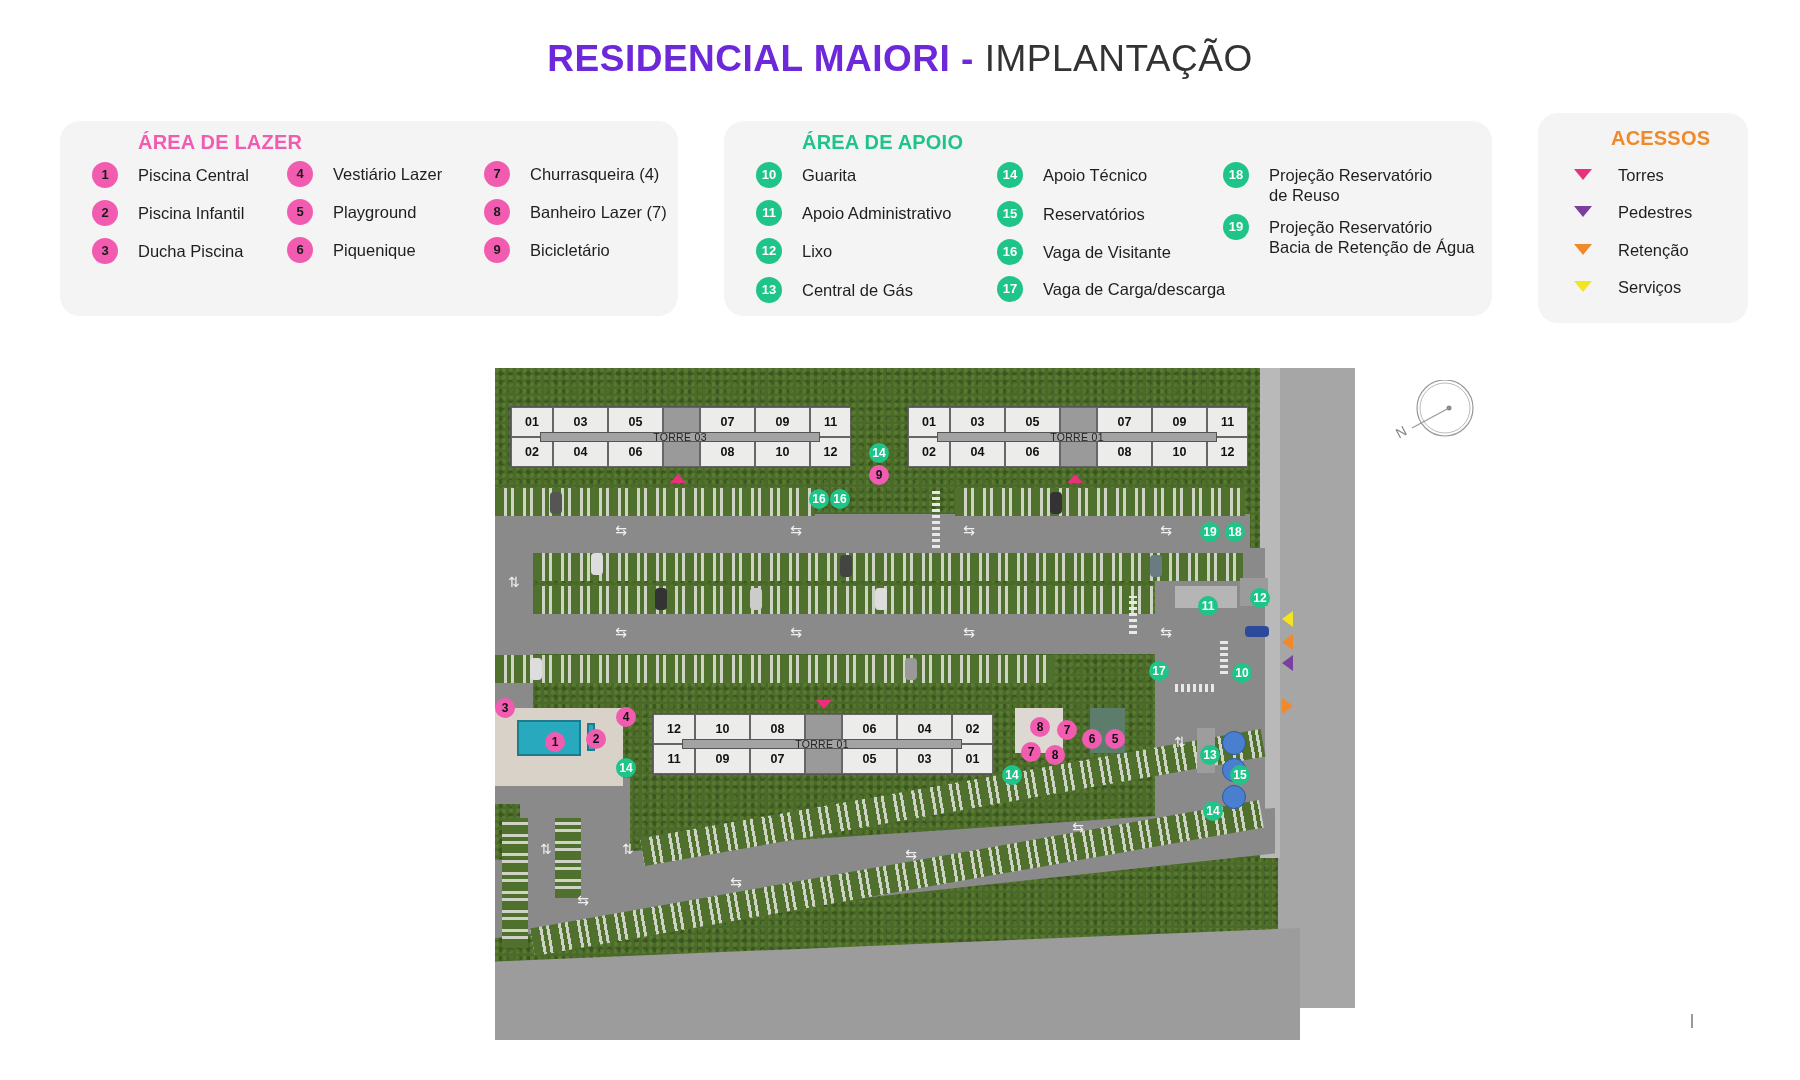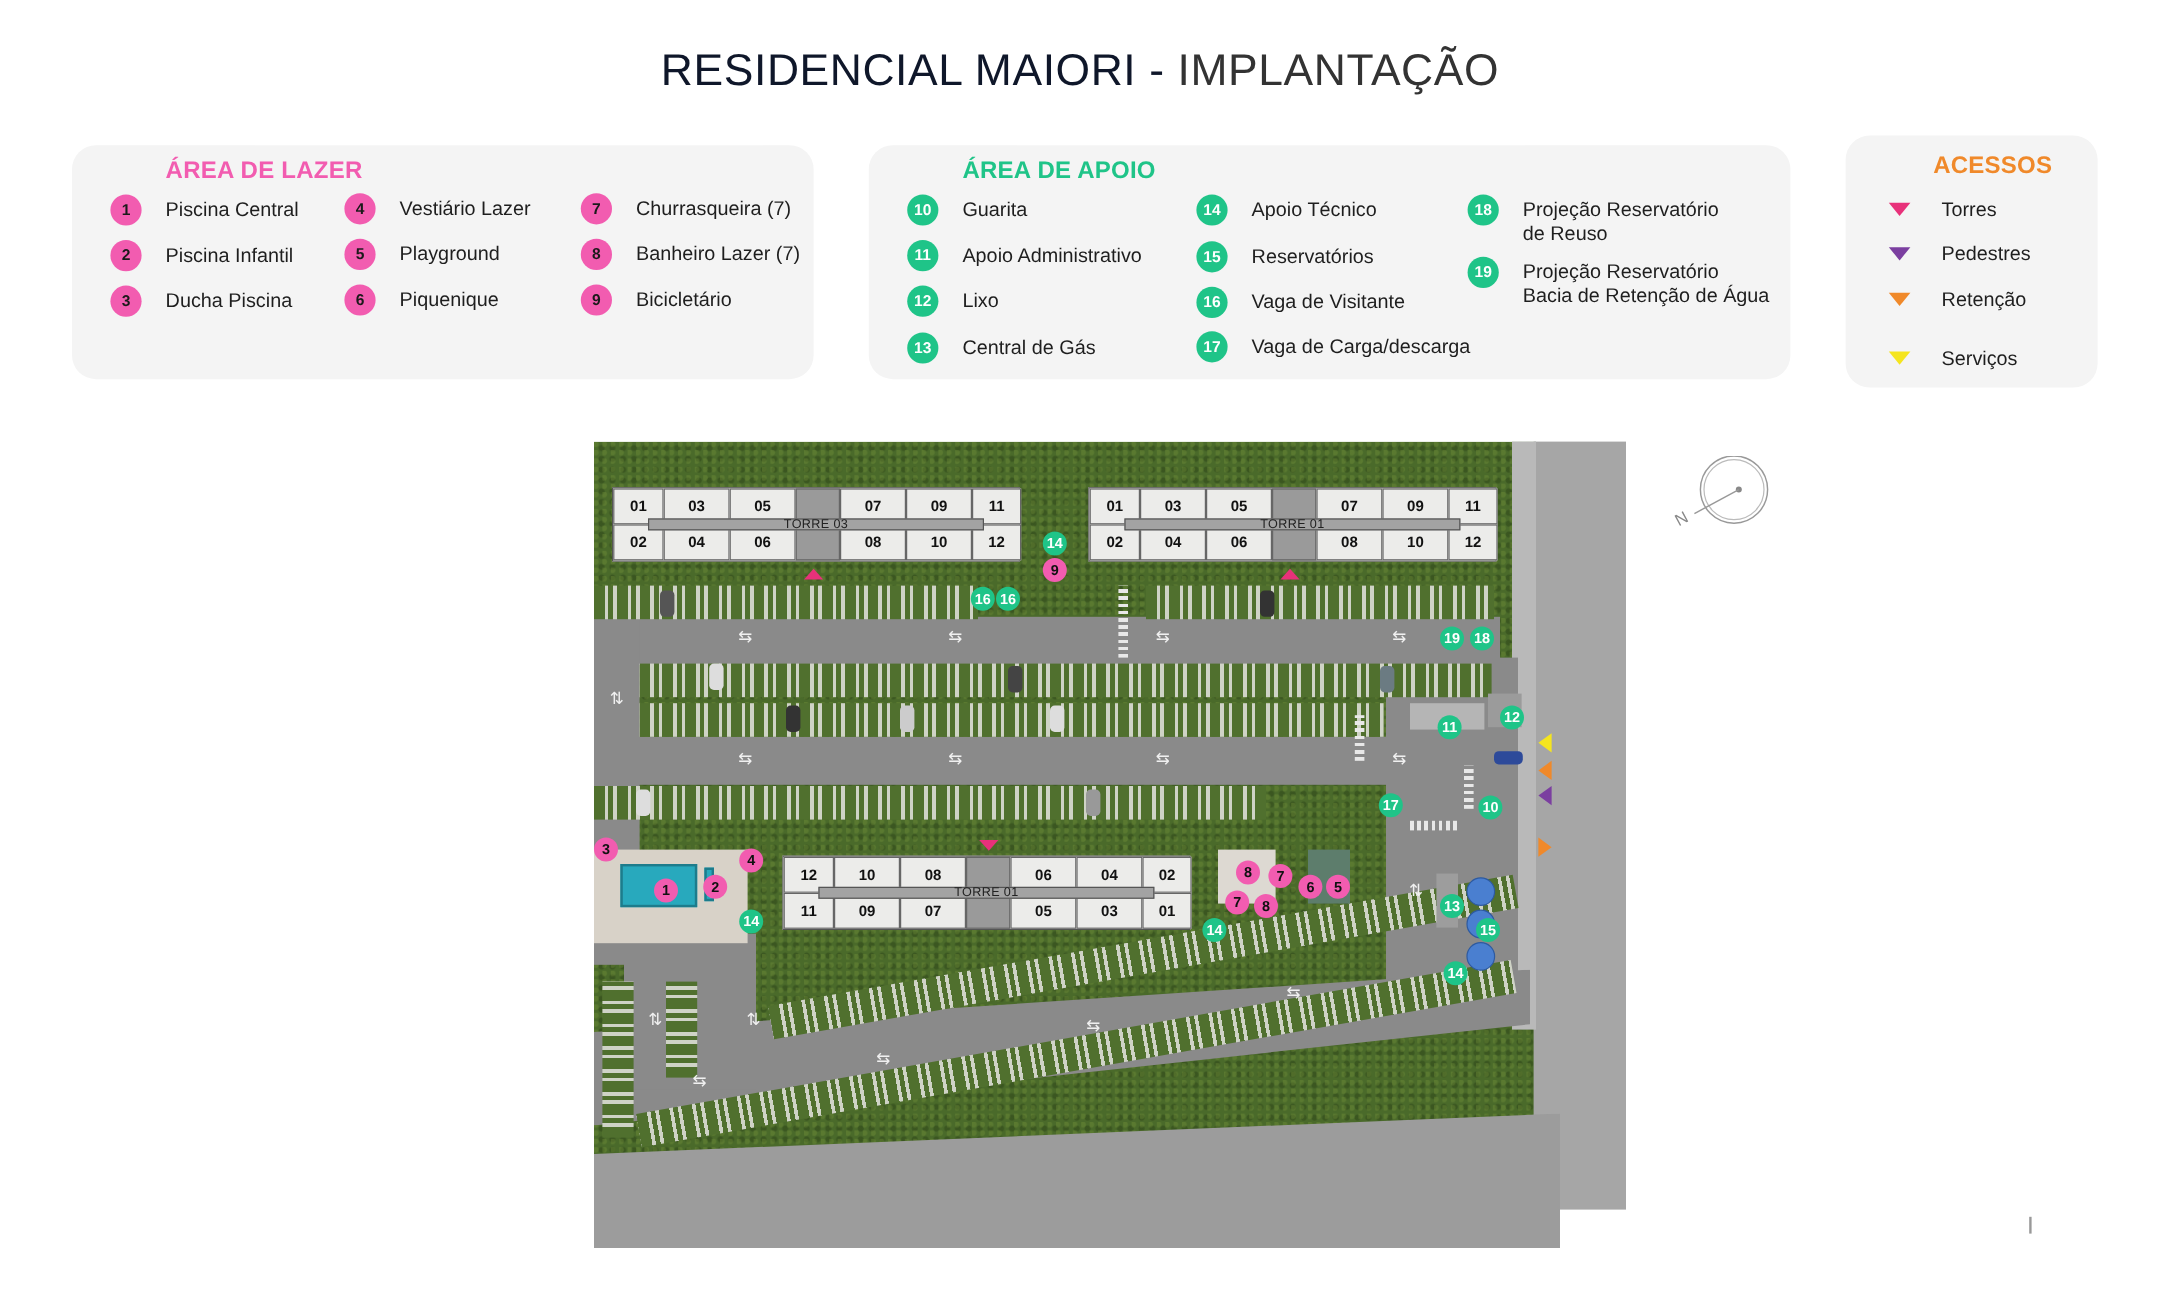--- a/index.html
+++ b/index.html
@@ -1,20 +1,20 @@
 <!DOCTYPE html>
 <html><head>
 <meta charset="utf-8">
 <style>
   * { box-sizing: border-box; margin: 0; padding: 0; }
   html, body { width: 1800px; height: 1080px; background: #ffffff; overflow: hidden; }
   body { font-family: "Liberation Sans", "DejaVu Sans", sans-serif; color: #1a1a1a; position: relative; }
 
   .title { position: absolute; top: 38px; left: 0; width: 1800px; text-align: center; font-size: 37px; letter-spacing: 0.5px; }
-  .title .bold { font-weight: 400; color: #0f172a; }
+  .title .bold { font-weight: 700; color: #6d28d9; }
   .title .light { font-weight: 400; color: #333; }
 
   .panel { position: absolute; background: #f4f4f4; border-radius: 20px; }
   .panel-heading { position: absolute; font-size: 20px; font-weight: 700; letter-spacing: 0.2px; }
   .legend-item { position: absolute; display: flex; align-items: flex-start; font-size: 16.5px; color: #1e1e1e; line-height: 20px; }
   .badge { width: 26px; height: 26px; border-radius: 50%; display: flex; align-items: center; justify-content: center; font-size: 13px; font-weight: 700; flex-shrink: 0; margin-right: 20px; margin-top: -3px; }
   .badge.pink { background: #f25cb0; color: #1a1a1a; }
   .badge.green { background: #1fc488; color: #ffffff; }
   .legend-text { white-space: pre-line; }
   .tri { width: 0; height: 0; border-left: 9px solid transparent; border-right: 9px solid transparent; border-top: 11px solid #000; margin-right: 26px; margin-top: 4px; flex-shrink: 0; }
@@ -83,21 +83,21 @@
       <span class="badge pink">5</span>
       <span class="legend-text">Playground</span>
     </div>
   <div class="legend-item" style="left:227px; top:119px;">
       <span class="badge pink">6</span>
       <span class="legend-text">Piquenique</span>
     </div>
 
   <div class="legend-item" style="left:424px; top:43px;">
       <span class="badge pink">7</span>
-      <span class="legend-text">Churrasqueira (7)</span>
+      <span class="legend-text">Churrasqueira (4)</span>
     </div>
   <div class="legend-item" style="left:424px; top:81px;">
       <span class="badge pink">8</span>
       <span class="legend-text">Banheiro Lazer (7)</span>
     </div>
   <div class="legend-item" style="left:424px; top:119px;">
       <span class="badge pink">9</span>
       <span class="legend-text">Bicicletário</span>
     </div>
 </div>
@@ -158,21 +158,21 @@
       <span>Torres</span>
     </div>
   <div class="legend-item" style="left:36px; top:89px;">
       <span class="tri" style="border-top-color:#7b3fa0;"></span>
       <span>Pedestres</span>
     </div>
   <div class="legend-item" style="left:36px; top:127px;">
       <span class="tri" style="border-top-color:#f0892a;"></span>
       <span>Retenção</span>
     </div>
-  <div class="legend-item" style="left:36px; top:176px;justify-content:center;">
+  <div class="legend-item" style="left:36px; top:164px;justify-content:center;">
       <span class="tri" style="border-top-color:#f5e51e;"></span>
       <span>Serviços</span>
     </div>
 </div>
 
 <div class="map">
 
   <div class="grass" style="left:0; top:0; width:785px; height:672px; clip-path: polygon(0 0, 100% 0, 100% 98%, 0 100%);"></div>
 
   <div class="street" style="left:783px; top:0; width:77px; height:640px;"></div>

